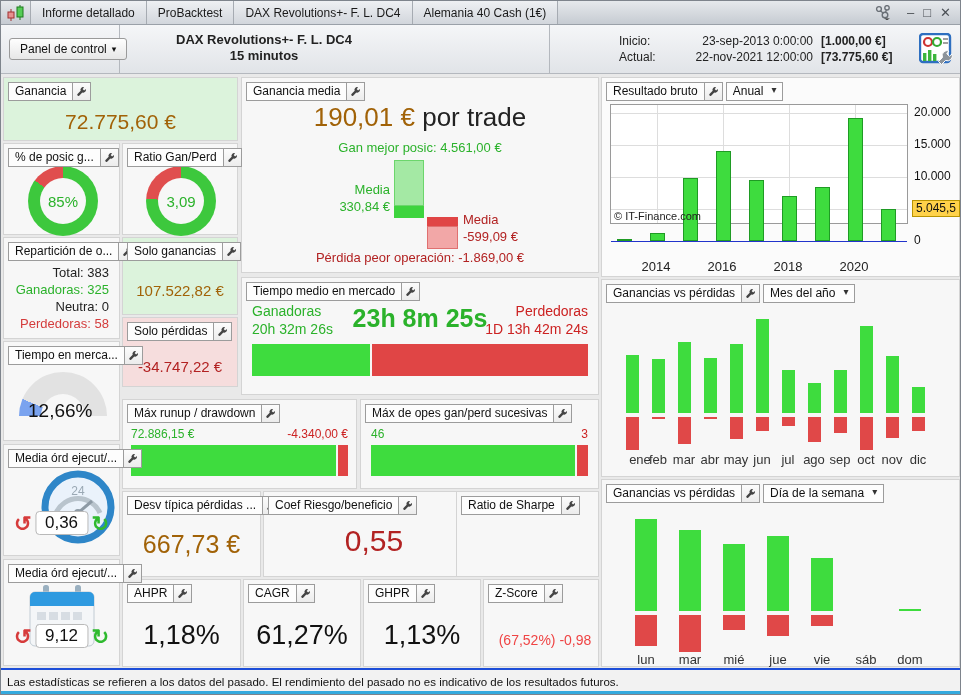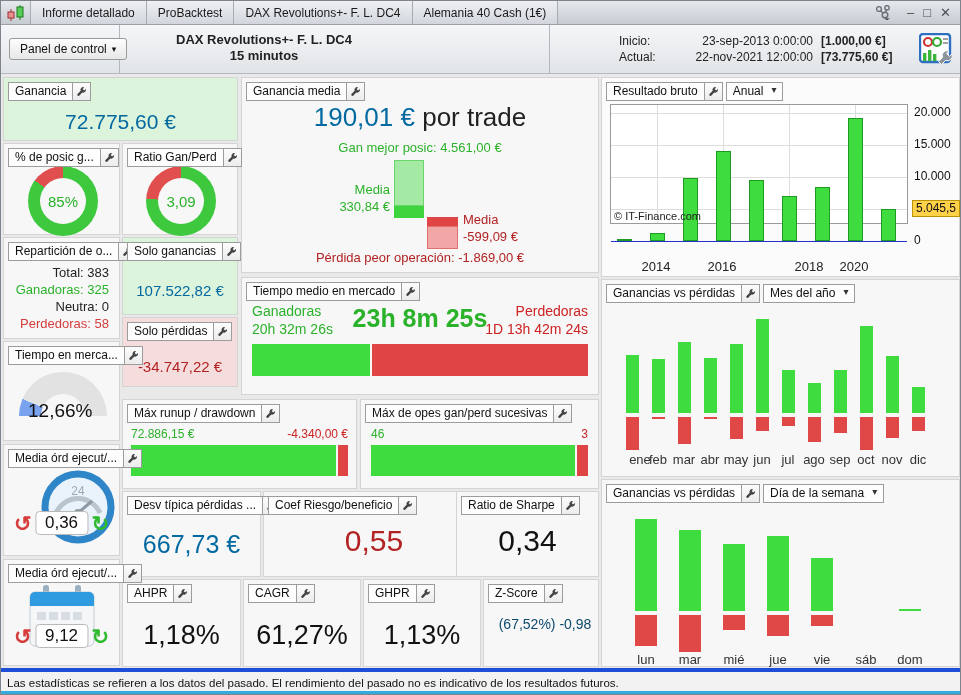--- a/index.html
+++ b/index.html
@@ -36,21 +36,21 @@
   .panel.red{background:#f6dddd;}
   .panel.white{background:#fbfbfb;}
   .chips{position:absolute;top:4px;left:4px;display:flex;gap:3px;z-index:5;}
   .chip{display:inline-flex;align-items:stretch;background:#fdfdfd;border:1px solid #9c9c9c;height:19px;font-size:12px;color:#111;}
   .chip-label{padding:1px 6px 0;white-space:nowrap;}
   .chip-wrench{width:18px;border:none;border-left:1px solid #9c9c9c;background:linear-gradient(#fcfcfc,#ececec);
     display:flex;align-items:center;justify-content:center;padding:0;cursor:pointer;}
   .chip-arrow{padding:1px 6px 0 2px;font-size:10px;color:#333;}
   .chip.dd{cursor:pointer;}
 
-  .big-green{color:#0369a1;}
+  .big-green{color:#a16207;}
   .big-darkred{color:#b22222;}
   .txt-green{color:#2bb22b;}
   .txt-red{color:#d43c3c;}
   .center-abs{position:absolute;left:0;right:0;text-align:center;}
 
   
   .donut{position:absolute;width:70px;height:70px;border-radius:50%;}
   .donut::after{content:"";position:absolute;inset:12px;border-radius:50%;background:#f7f7f7;}
   .donut-val{position:absolute;inset:0;display:flex;align-items:center;justify-content:center;
     font-size:15px;color:#2bb22b;z-index:2;}
@@ -91,21 +91,21 @@
   .ud-green,.ud-red{position:absolute;}
   .ud-green{background:#3edc3e;}
   .ud-red{background:#e04848;}
   .ud-label{position:absolute;text-align:center;font-size:13px;color:#333;}
 
   
   .wf{position:absolute;}
 
   
   .statusbar{position:absolute;left:0;right:0;top:667px;height:25px;background:#f2f2f2;
-    border-top:4px solid #1d4ed8;font-size:11.5px;color:#111;display:flex;align-items:center;padding-left:6px;}
+    border-top:2px solid #1d4ed8;font-size:11.5px;color:#111;display:flex;align-items:center;padding-left:6px;}
   .bottom-edge{position:absolute;left:0;right:0;bottom:0;height:3px;background:#35aade;}
 </style>
 </head>
 <body>
 
 <div class="window">
 
   <div class="tabbar">
     <div class="tab-icon-cell">
       <svg width="20" height="18" viewBox="0 0 20 18">
@@ -475,21 +475,20 @@
     <div class="chips">
         <div class="chip">
       <span class="chip-label">Ratio de Sharpe</span>
       <button class="chip-wrench">
             <svg viewBox="0 0 16 16" width="11" height="11">
               <path fill="#444" d="M14.2 4.3a3.8 3.8 0 0 1-5 5L4.6 14a1.7 1.7 0 0 1-2.4-2.4l4.6-4.6a3.8 3.8 0 0 1 5-5L9.6 4.2l2.2 2.2 2.4-2.1z"></path>
             </svg>
           </button>
         </div>
       </div>
-    <div class="center-abs" style="top:32px;font-size:30px;color:#111;">0,34</div>
   </div>
 
   <div class="panel" style="left:121px;top:578px;width:119px;height:88px;">
     <div class="chips">
         <div class="chip">
       <span class="chip-label">AHPR</span>
       <button class="chip-wrench">
             <svg viewBox="0 0 16 16" width="11" height="11">
               <path fill="#444" d="M14.2 4.3a3.8 3.8 0 0 1-5 5L4.6 14a1.7 1.7 0 0 1-2.4-2.4l4.6-4.6a3.8 3.8 0 0 1 5-5L9.6 4.2l2.2 2.2 2.4-2.1z"></path>
             </svg>
@@ -531,21 +530,21 @@
     <div class="chips">
         <div class="chip">
       <span class="chip-label">Z-Score</span>
       <button class="chip-wrench">
             <svg viewBox="0 0 16 16" width="11" height="11">
               <path fill="#444" d="M14.2 4.3a3.8 3.8 0 0 1-5 5L4.6 14a1.7 1.7 0 0 1-2.4-2.4l4.6-4.6a3.8 3.8 0 0 1 5-5L9.6 4.2l2.2 2.2 2.4-2.1z"></path>
             </svg>
           </button>
         </div>
       </div>
-    <div class="center-abs" style="top:36px;font-size:14px;color:#0c4a6e;margin-left:8px;">(67,52%) -0,98</div>
+    <div class="center-abs" style="top:52px;font-size:14px;color:#ef4444;margin-left:8px;">(67,52%) -0,98</div>
   </div>
 
   <div class="panel white" style="left:600px;top:76px;width:359px;height:200px;">
     <div class="chips">
       <div class="chip">
         <span class="chip-label">Resultado bruto</span>
         <button class="chip-wrench">
             <svg viewBox="0 0 16 16" width="11" height="11">
               <path fill="#444" d="M14.2 4.3a3.8 3.8 0 0 1-5 5L4.6 14a1.7 1.7 0 0 1-2.4-2.4l4.6-4.6a3.8 3.8 0 0 1 5-5L9.6 4.2l2.2 2.2 2.4-2.1z"></path>
             </svg>
@@ -578,21 +577,21 @@
         <div class="zeroline" style="top: 136px;"></div>
       </div>
     <div></div>
     <div></div>
   <span class="ylab" style="top: 27px;">20.000</span>
       <span class="ylab" style="top: 59px;">15.000</span>
       <span class="ylab" style="top: 91px;">10.000</span>
       <span class="ylab" style="top: 155px;">0</span>
       <span class="xlab" style="left: 34px;">2014</span>
       <span class="xlab" style="left: 100px;">2016</span>
-      <span class="xlab" style="left: 166px; margin-left: 21px;">2018</span>
+      <span class="xlab" style="left: 166px;">2018</span>
       <span class="xlab" style="left: 232px;">2020</span>
       <div class="ycur" style="top: 121.709px;">5.045,5</div>
     </div>
 
   <div class="panel" style="left:600px;top:278px;width:359px;height:198px;">
     <div class="chips">
       <div class="chip">
         <span class="chip-label">Ganancias vs pérdidas</span>
         <button class="chip-wrench">
             <svg viewBox="0 0 16 16" width="11" height="11">

